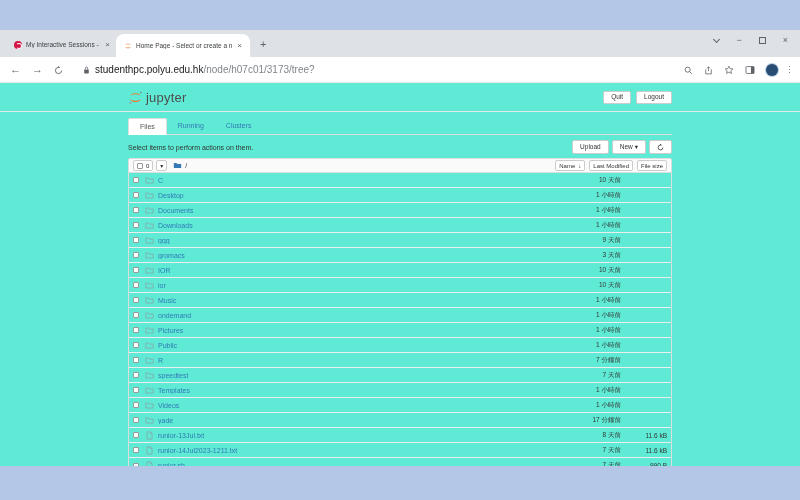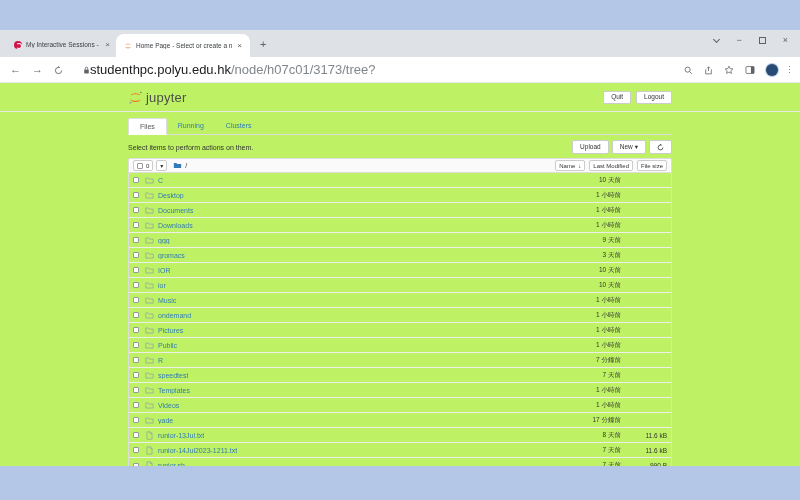--- a/index.html
+++ b/index.html
@@ -21,30 +21,30 @@
   .newtab-btn { font-size:11px; color:#5f6368; margin:0 0 7px 10px; line-height:1; }
   .win-controls { position:absolute; right:12px; top:5px; display:flex; gap:17px; align-items:center; color:#5f6368; }
   .chev { width:5px; height:5px; border-left:1px solid #5f6368; border-bottom:1px solid #5f6368; transform:rotate(-45deg); margin-top:-2px; }
   .minim { font-size:9px; }
   .maxim { width:7px; height:7px; border:1px solid #5f6368; }
   .closew { font-size:9px; }
 
   
   .toolbar { height:26px; background:#fff; border-bottom:1px solid #e6e8ea; display:flex; align-items:center; padding:0 10px; gap:11px; color:#5f6368; }
   .nav-glyph { font-size:11px; line-height:1; }
-  .url-box { display:flex; align-items:center; margin-left:9px; font-size:13px; flex:1; min-width:0; }
+  .url-box { display:flex; align-items:center; gap:5px; margin-left:9px; font-size:10px; flex:1; min-width:0; }
   .url-host { color:#202124; }
   .url-path { color:#80868b; }
   .tb-right { display:flex; gap:11px; align-items:center; margin-left:auto; }
   .avatar { width:12px; height:12px; border-radius:50%; background:#274b72; box-shadow:0 0 0 1px #b6cbe4; }
   .dots3 { display:flex; flex-direction:column; gap:1.5px; }
   .dots3 i { width:1.5px; height:1.5px; border-radius:50%; background:#5f6368; }
 
   
-  .page { height:383px; background:#bef264; color:#333; font-size:7px; overflow:hidden; }
+  .page { height:383px; background:#5eead4; color:#333; font-size:7px; overflow:hidden; }
   .container { width:544px; margin:0 auto; }
   .jheader-wrap { border-bottom:1px solid #e7e7e7; padding:7px 0 6px; }
   .jheader { display:flex; align-items:center; justify-content:space-between; }
   .logo { display:flex; align-items:center; gap:3px; }
   .logo-text { font-size:13px; color:#4e4e4e; letter-spacing:0.2px; }
   .hbtns { display:flex; gap:5px; }
   .btn { border:1px solid #ccc; border-radius:2px; background:#fff; font-size:6.5px; color:#333; padding:2.5px 7px; line-height:1; display:inline-flex; align-items:center; gap:2px; font-family:"Liberation Sans",sans-serif; }
 
   .jtabs { display:flex; border-bottom:1px solid #ddd; margin-top:6px; }
   .jtab { padding:4px 11px; color:#337ab7; font-size:7px; }

